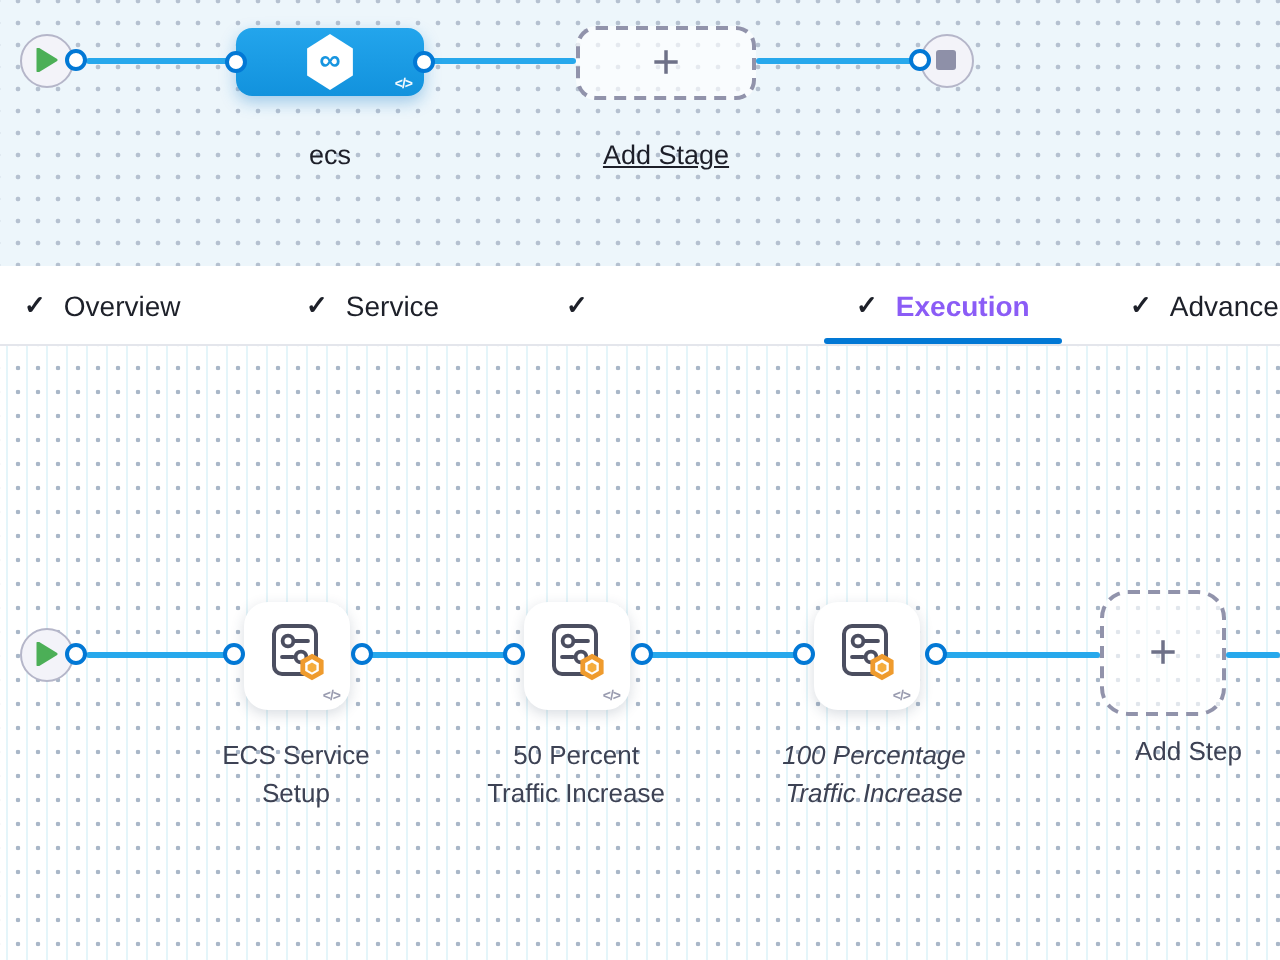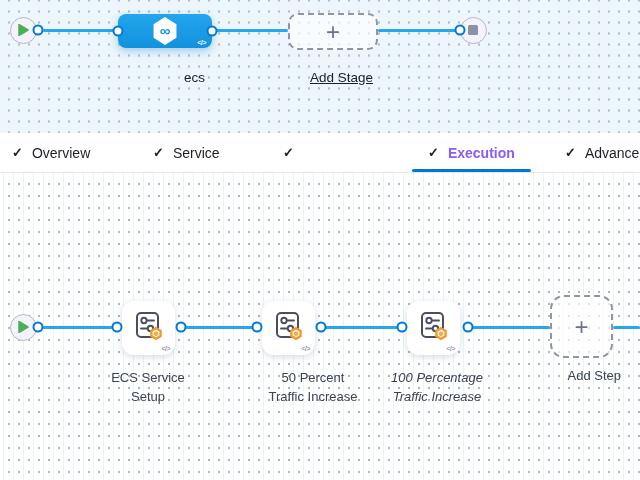--- a/index.html
+++ b/index.html
@@ -80,21 +80,21 @@
   .add-box .plus{font-size:24px;font-weight:300;line-height:1;}
   
   .step-card{
     position:absolute;width:53px;height:54px;background:#fff;border-radius:12px;
     box-shadow:0 2px 7px rgba(40,60,90,.18);z-index:3;cursor:pointer;
   }
   .step-card svg{position:absolute;left:11px;top:9px;}
   .step-card .code-glyph{color:#9a9cb0;right:5px;bottom:3px;font-weight:700;}
   
   .node-label{
-    position:absolute;text-align:right;font-size:13.5px;color:#1d1f29;z-index:3;
+    position:absolute;text-align:center;font-size:13.5px;color:#1d1f29;z-index:3;
   }
   .step-label{
     position:absolute;text-align:center;font-size:13px;line-height:19px;color:#3d4254;z-index:3;
   }
   .step-label span{display:block;}
 </style>
 </head>
 <body>
 
 <div id="screen">
@@ -218,21 +218,21 @@
 
   <div class="add-box" style="left:550px;top:295px;width:63px;height:63px;border-radius:14px;">
     <span class="plus">+</span>
   </div>
   <div class="hline" style="left:613px;top:327px;width:27px;"></div>
 
   <div class="step-label" style="left:98px;top:368px;width:100px;">
     <span>ECS Service</span>
     <span>Setup</span>
   </div>
-  <div class="step-label" style="left:233px;top:368px;width:110px;padding-left:25px;">
+  <div class="step-label" style="left:233px;top:368px;width:110px;">
     <span>50 Percent</span>
     <span>Traffic Increase</span>
   </div>
   <div class="step-label" style="left:377px;top:368px;width:120px;font-style:italic;">
     <span>100 Percentage</span>
     <span>Traffic Increase</span>
   </div>
   <div class="step-label" style="left:541px;top:366px;width:80px;text-align:right;">Add Step</div>
 
 </div>

